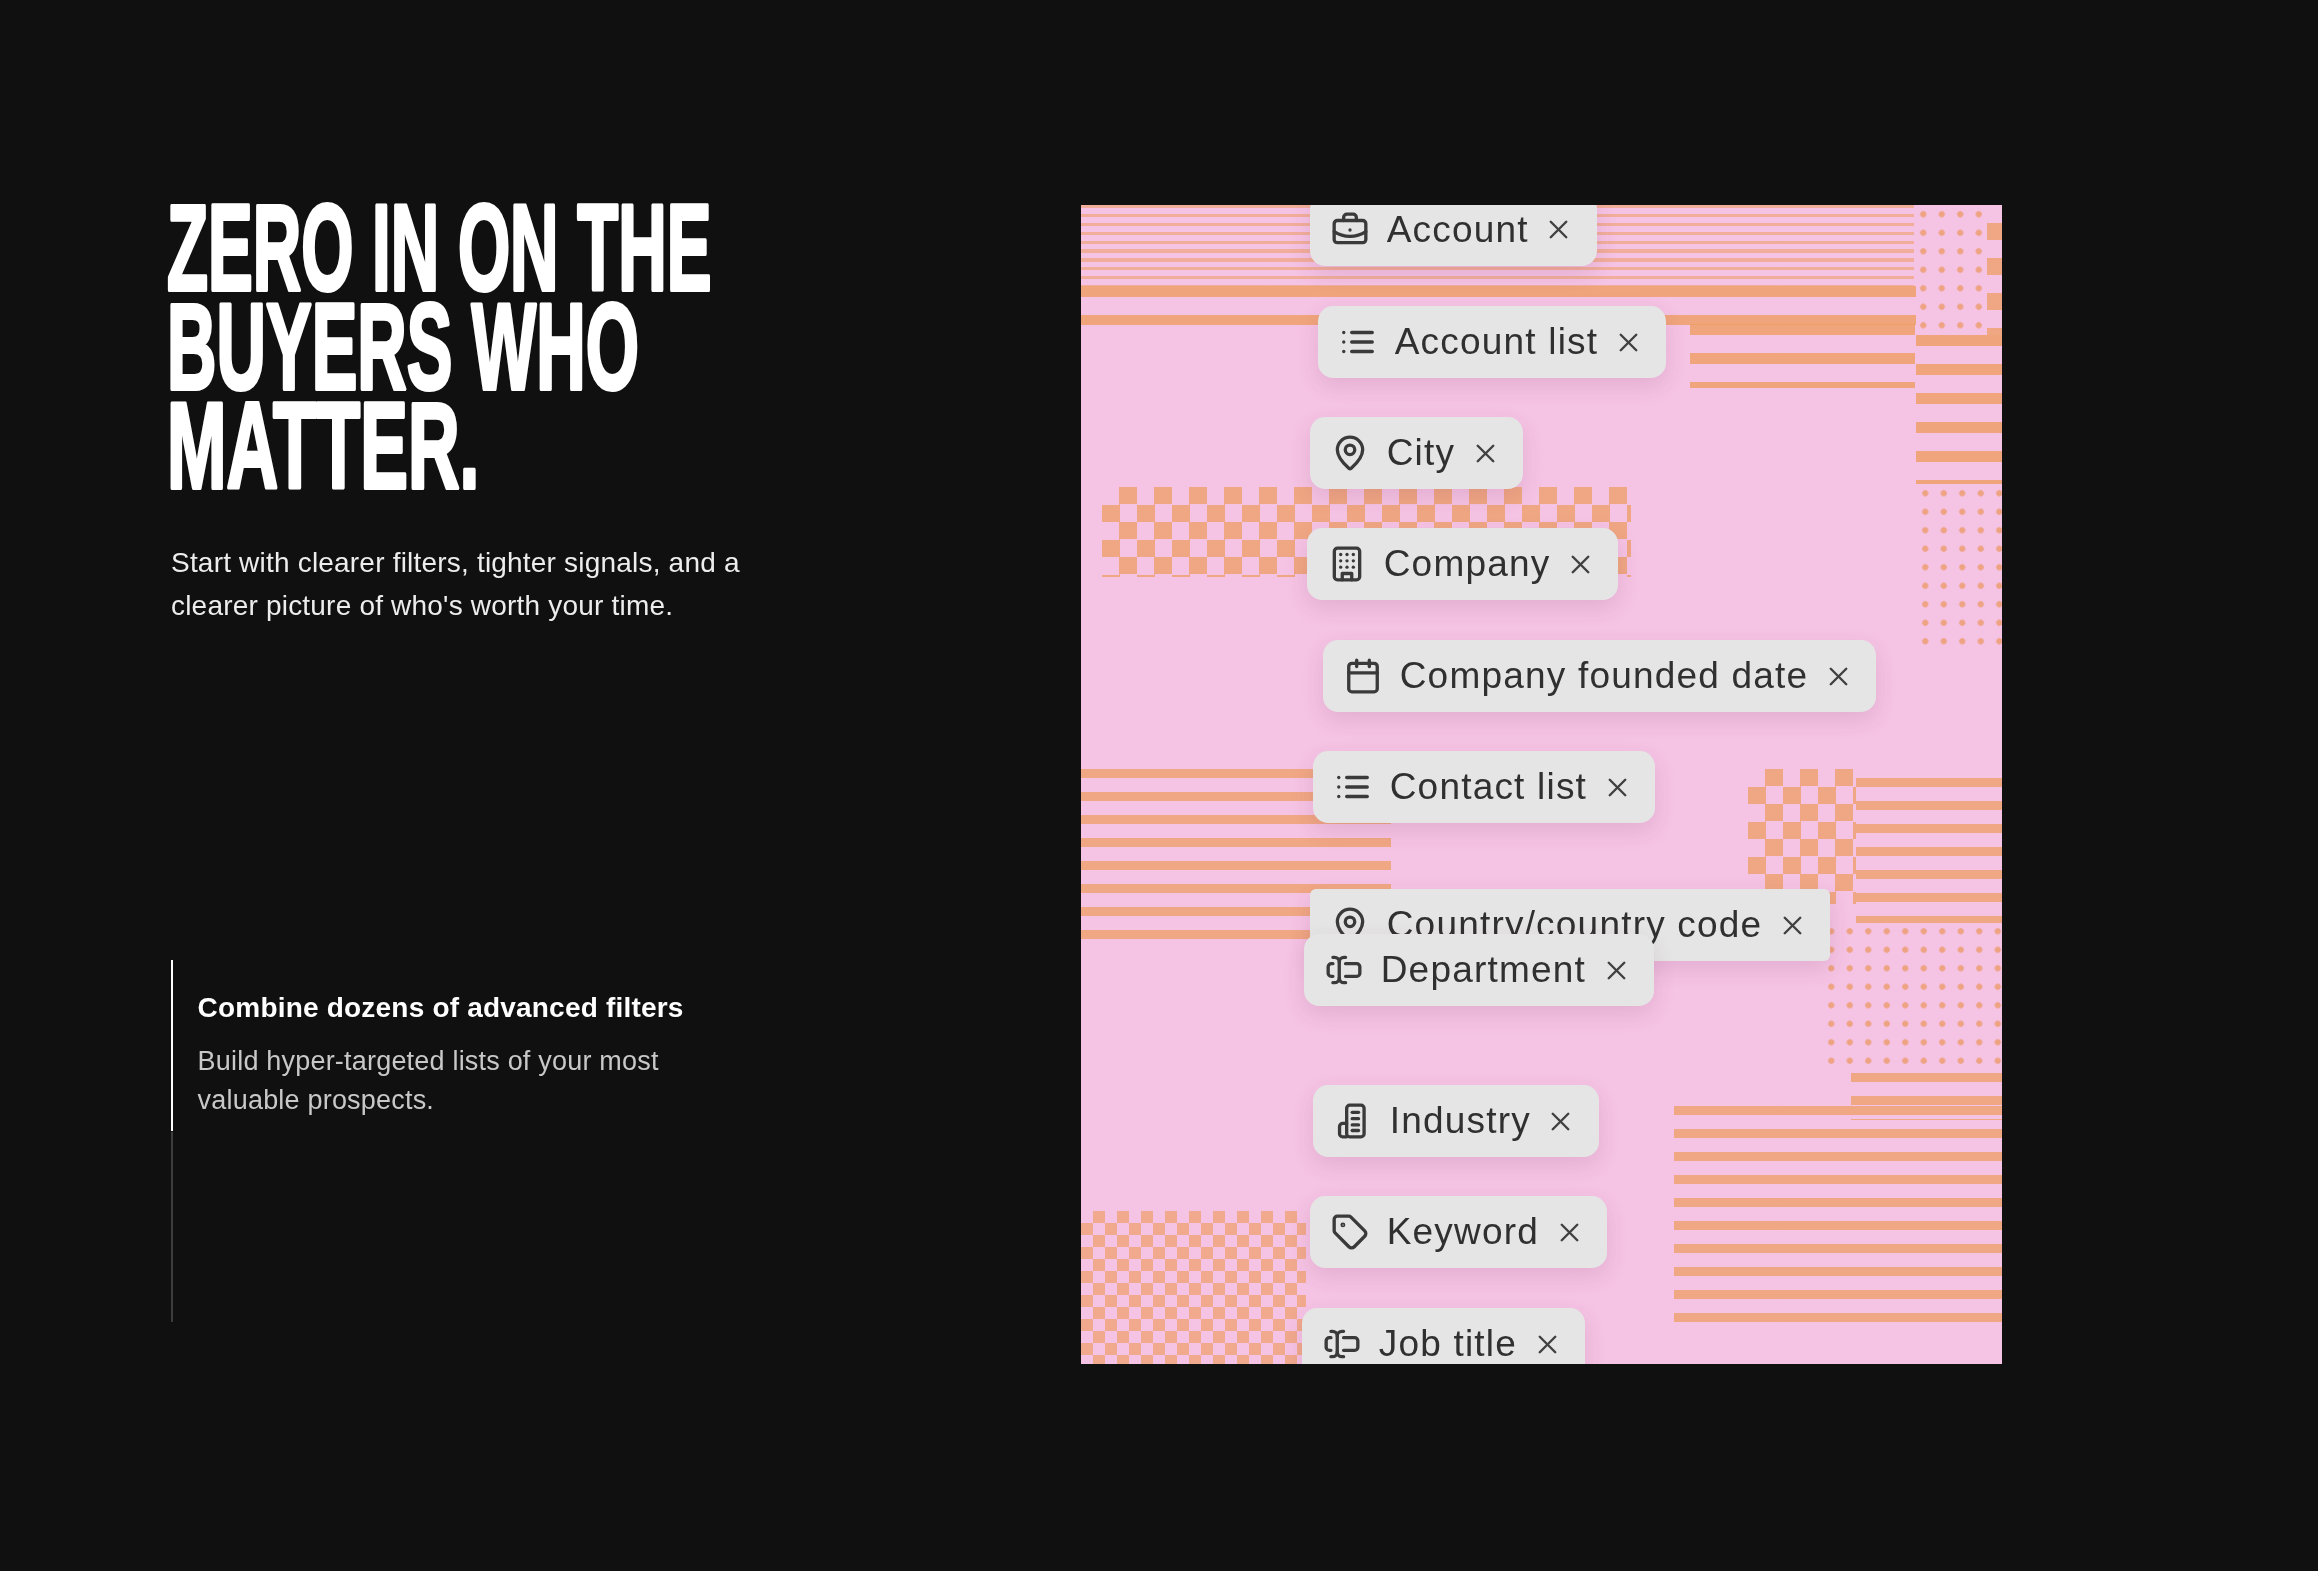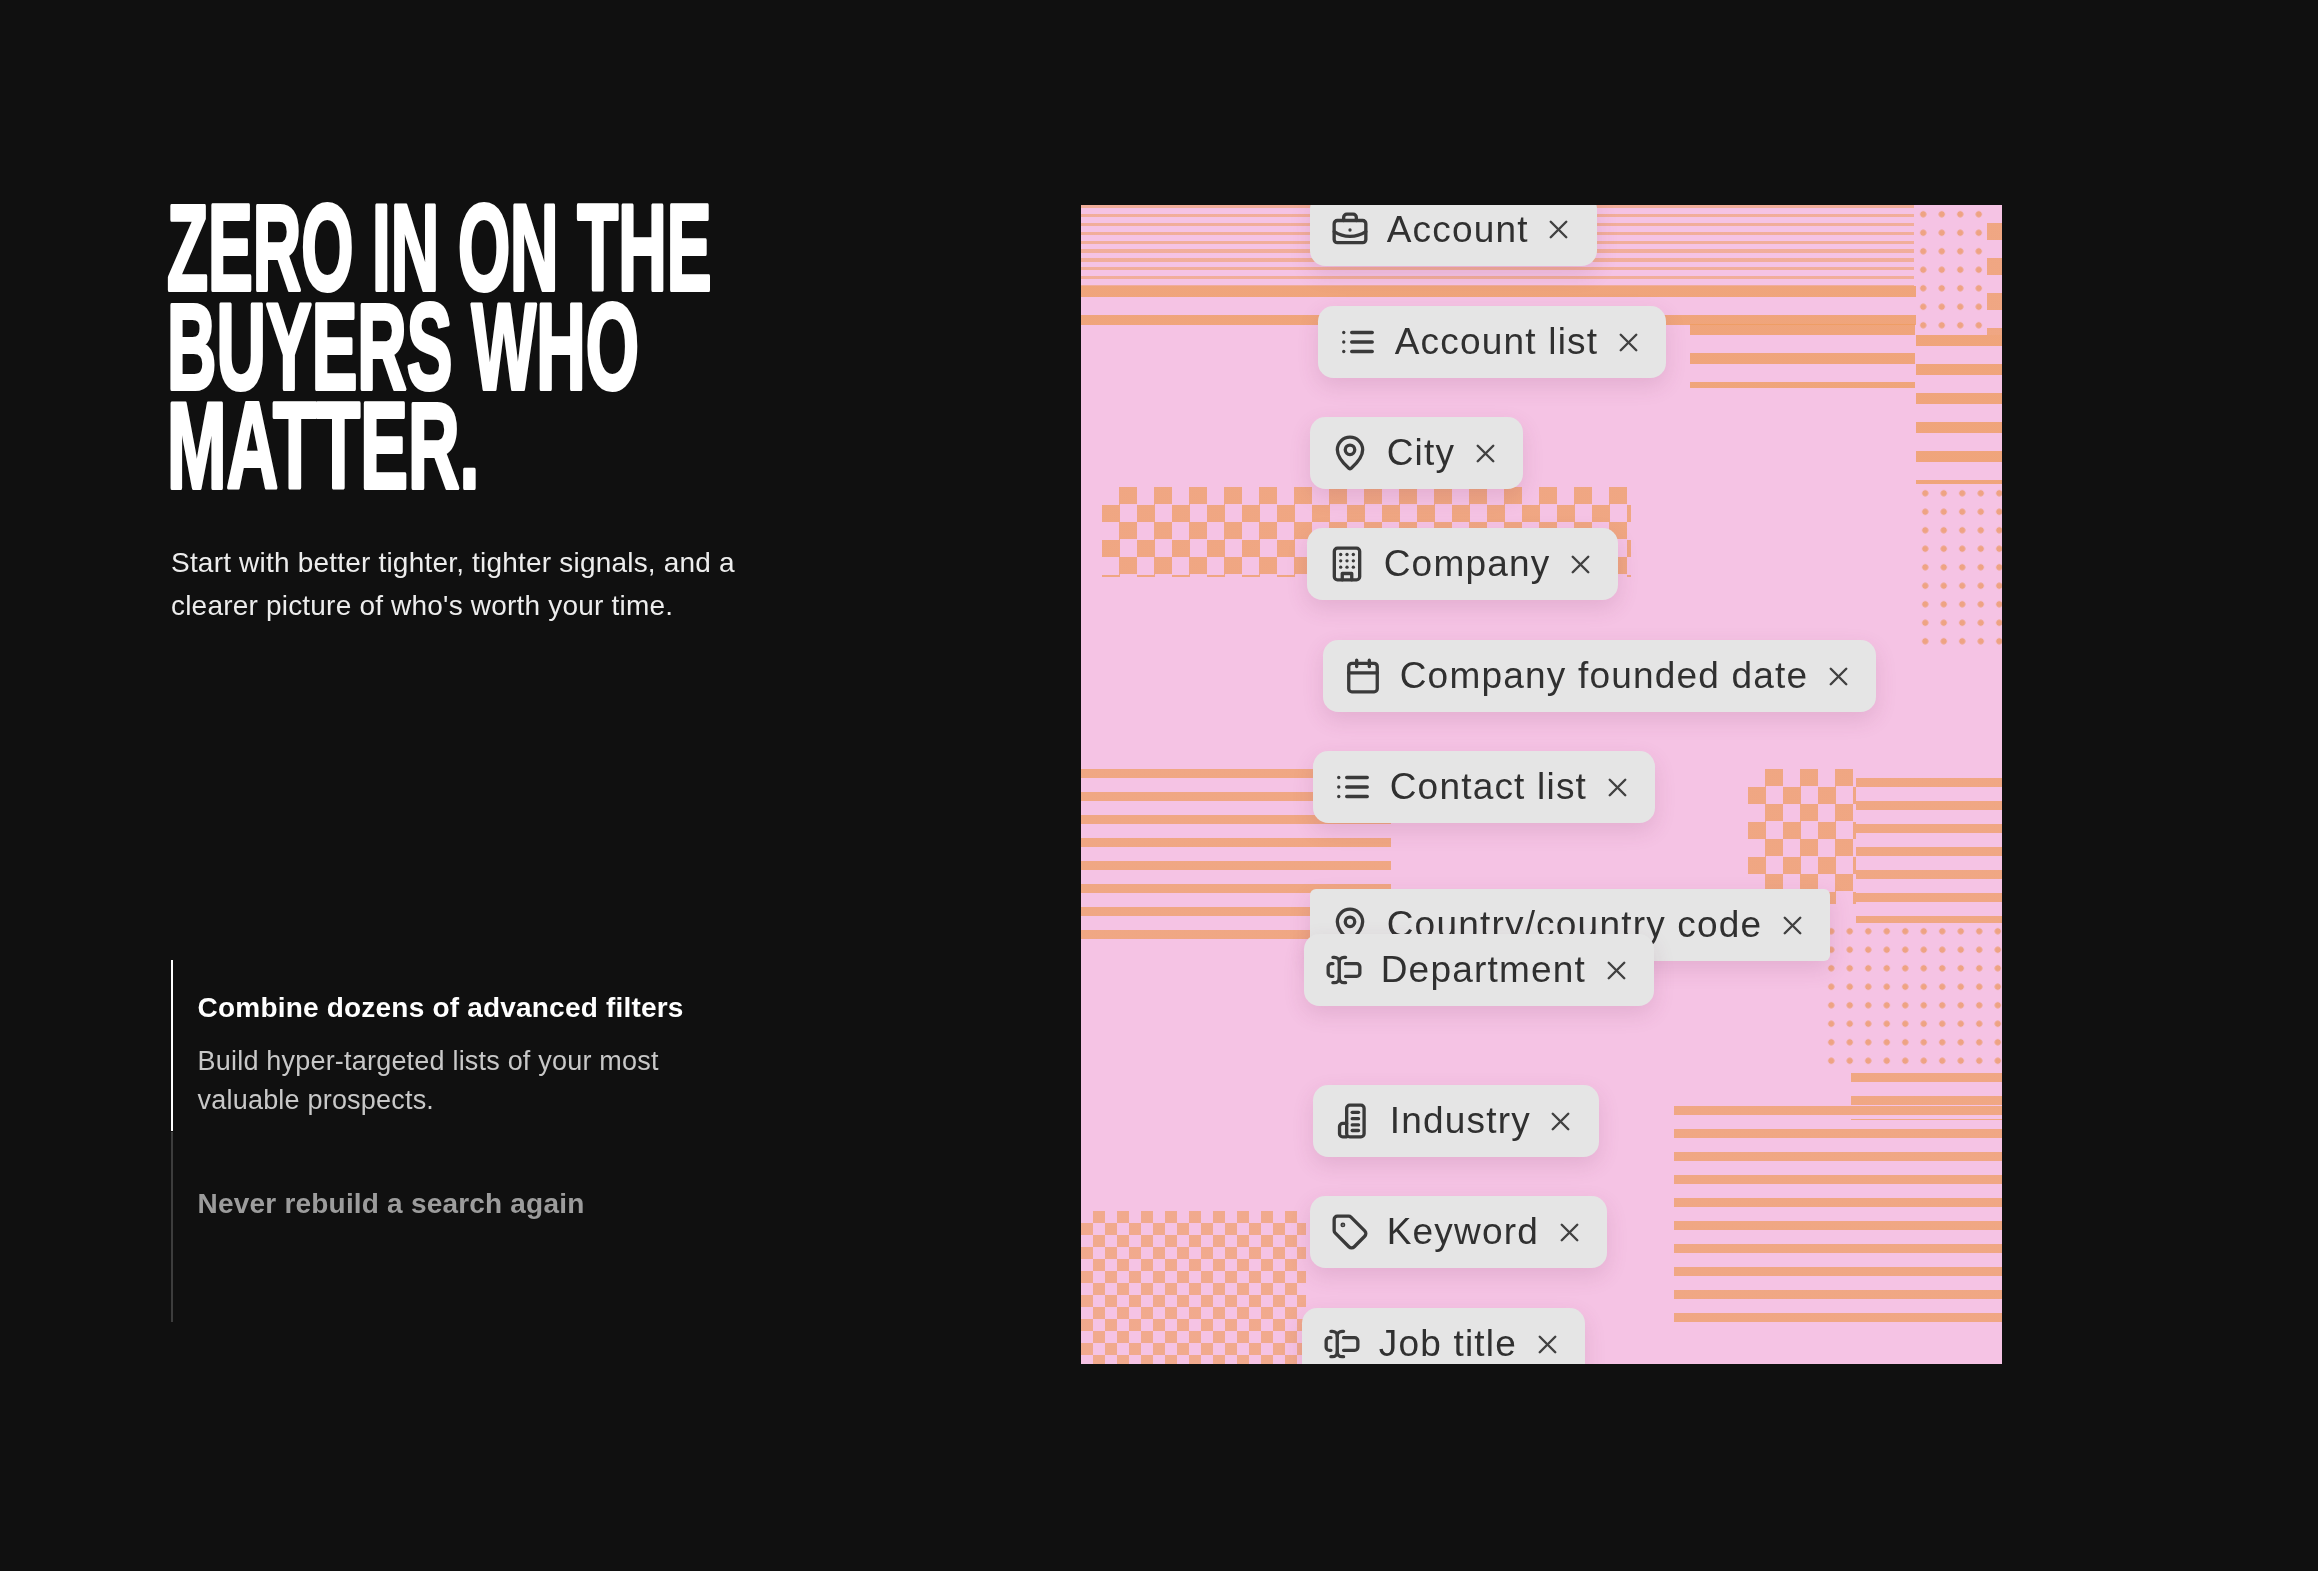--- a/index.html
+++ b/index.html
@@ -123,36 +123,33 @@
 
 <div class="page">
 
   <svg class="heading-svg" width="596" height="306" viewBox="0 0 740 380">
     <text x="0" y="112" font-size="153" textLength="676" lengthAdjust="spacingAndGlyphs">ZERO IN ON THE</text>
     <text x="0" y="235" font-size="153" textLength="586" lengthAdjust="spacingAndGlyphs">BUYERS WHO</text>
     <text x="0" y="358" font-size="153" textLength="388" lengthAdjust="spacingAndGlyphs">MATTER.</text>
   </svg>
 
   <p class="subtitle">
-    <span>Start with better tighter, tighter signals, and a</span>
+    <span>Start with clearer filters, tighter signals, and a</span>
     <span>clearer picture of who's worth your time.</span>
   </p>
 
   <div class="features">
     <div class="rail">
       <div class="rail-active"></div>
       <div class="rail-rest"></div>
     </div>
     <div class="feature-content">
       <div>
         <h3 class="feature-title">Combine dozens of advanced filters</h3>
         <p class="feature-desc">Build hyper-targeted lists of your most valuable prospects.</p>
-      </div>
-      <div class="feature-dim">
-        <h3 class="feature-title">Never rebuild a search again</h3>
       </div>
     </div>
   </div>
 
   <div class="pattern-panel">
 
     <div class="pblock p-stripes-fine" style="left:0;top:0;width:833px;height:81px"></div>
     <div class="pblock p-stripes-med" style="left:0;top:81px;width:835px;height:39px"></div>
     <div class="pblock p-stripes-med" style="left:609px;top:119px;width:225px;height:64px"></div>
     <div class="pblock p-dots" style="left:833px;top:0;width:74px;height:130px"></div>

